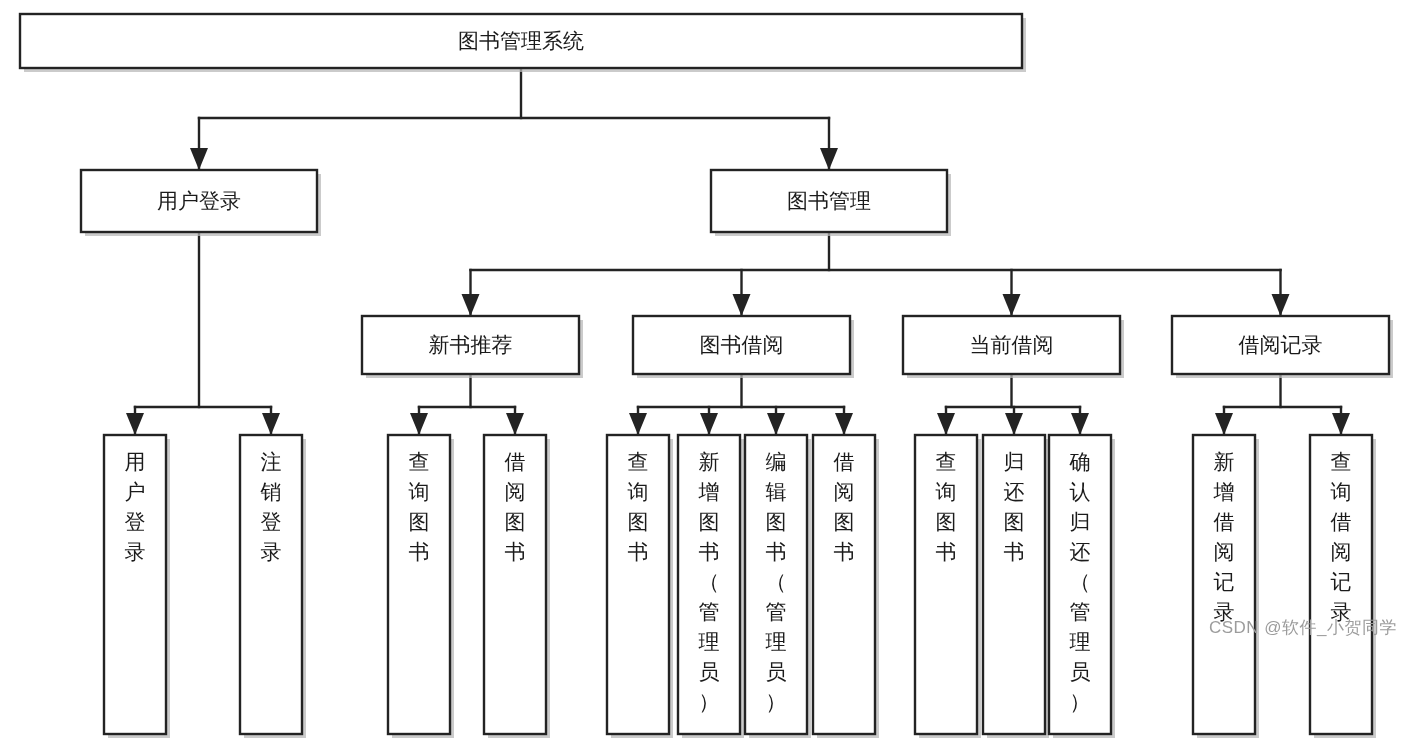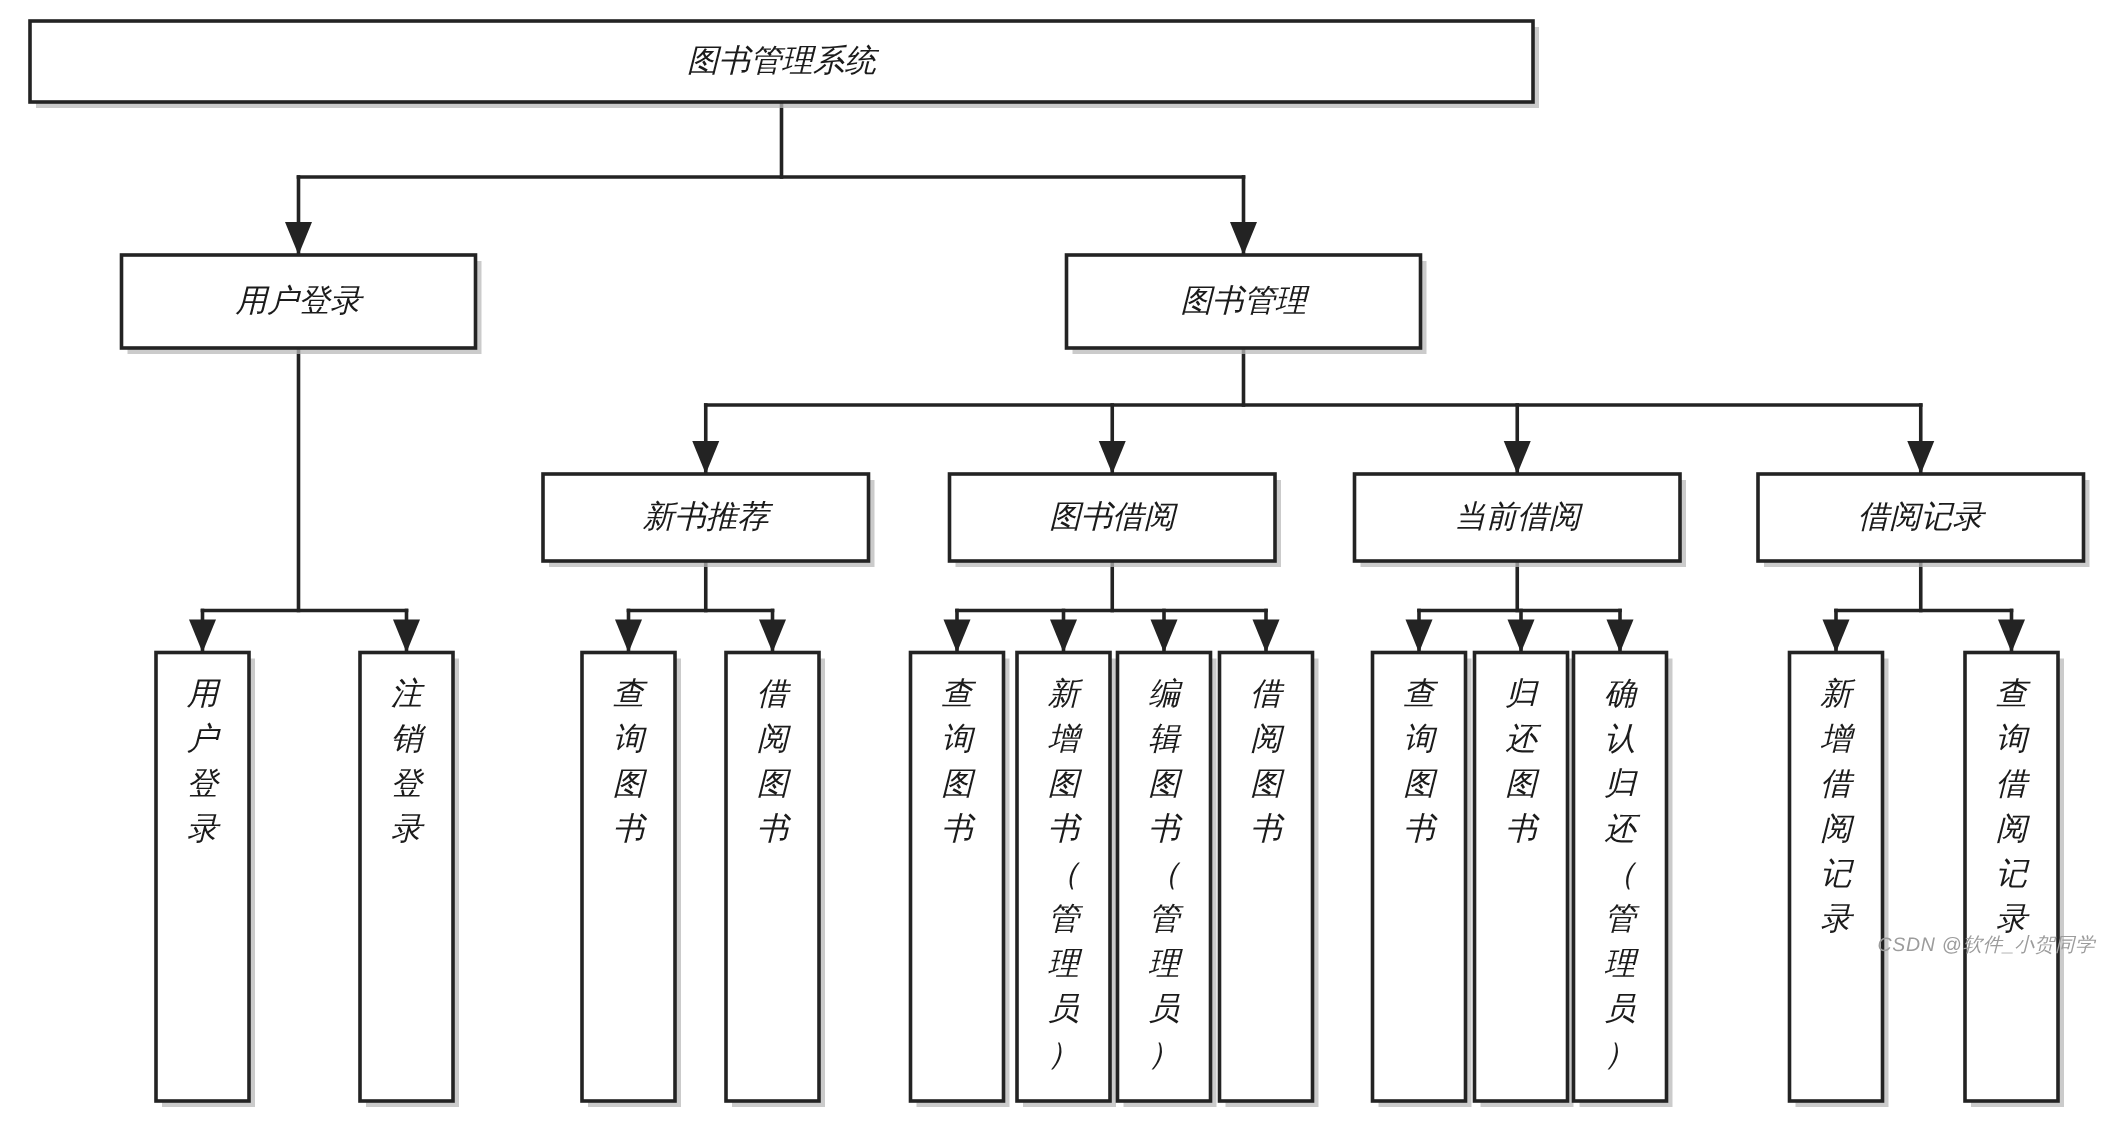--- a/index.html
+++ b/index.html
@@ -11,21 +11,20 @@
     width: 1405px;
     height: 747px;
     font-family: "Liberation Sans", "DejaVu Sans", sans-serif;
     overflow: hidden;
     position: relative;
   }
   #diagram-root {
     position: relative;
     width: 1405px;
     height: 643px;
-    font-style: italic;
   }
   svg#tree-svg {
     position: absolute;
     top: 0;
     left: 0;
     width: 1405px;
     height: 747px;
     display: block;
   }
   .node-box {
@@ -58,21 +57,21 @@
     font-family: "Liberation Sans", "DejaVu Sans", sans-serif;
     fill: #1b1b1b;
     font-size: 21px;
     text-anchor: middle;
   }
   .watermark {
     position: absolute;
     right: 8px;
     bottom: 4px;
     font-family: "Liberation Sans", "DejaVu Sans", sans-serif;
-    font-size: 13px;
+    font-size: 17px;
     color: #9c9c9c;
     letter-spacing: 0.5px;
     white-space: nowrap;
     user-select: none;
     margin-left: 23px;
   }
 </style>
 </head>
 <body>
 

